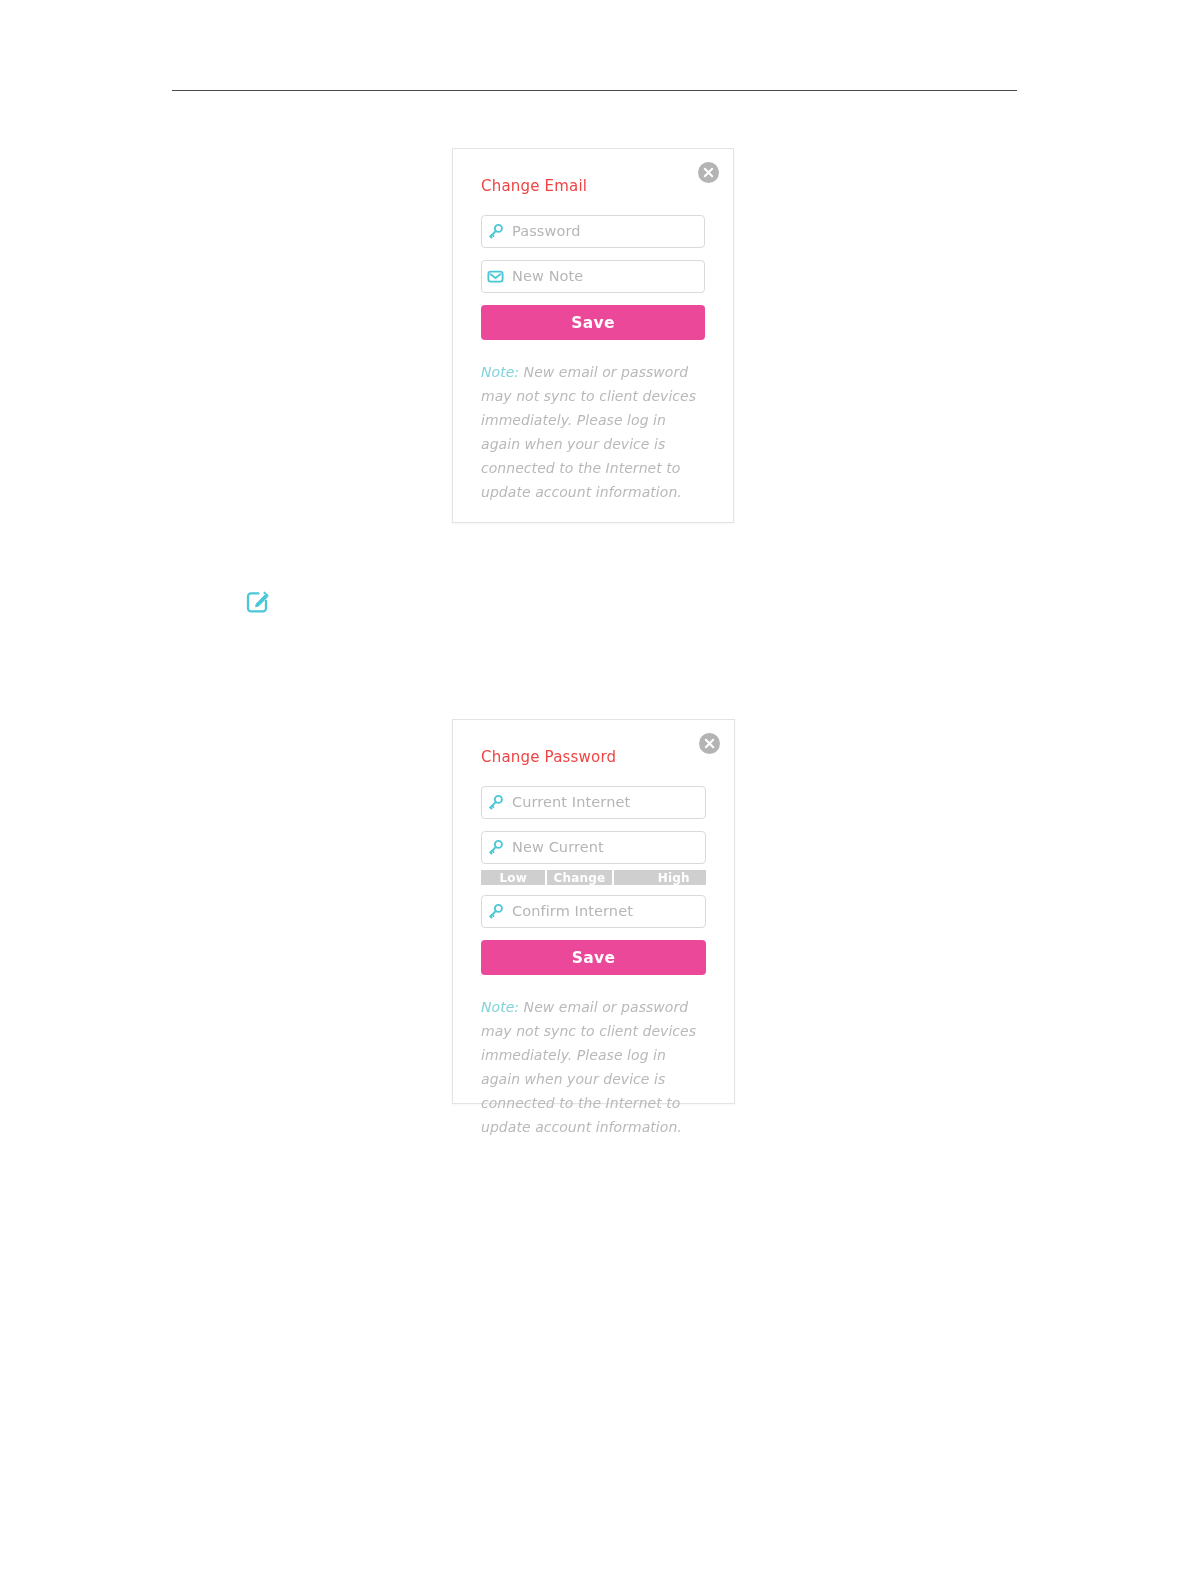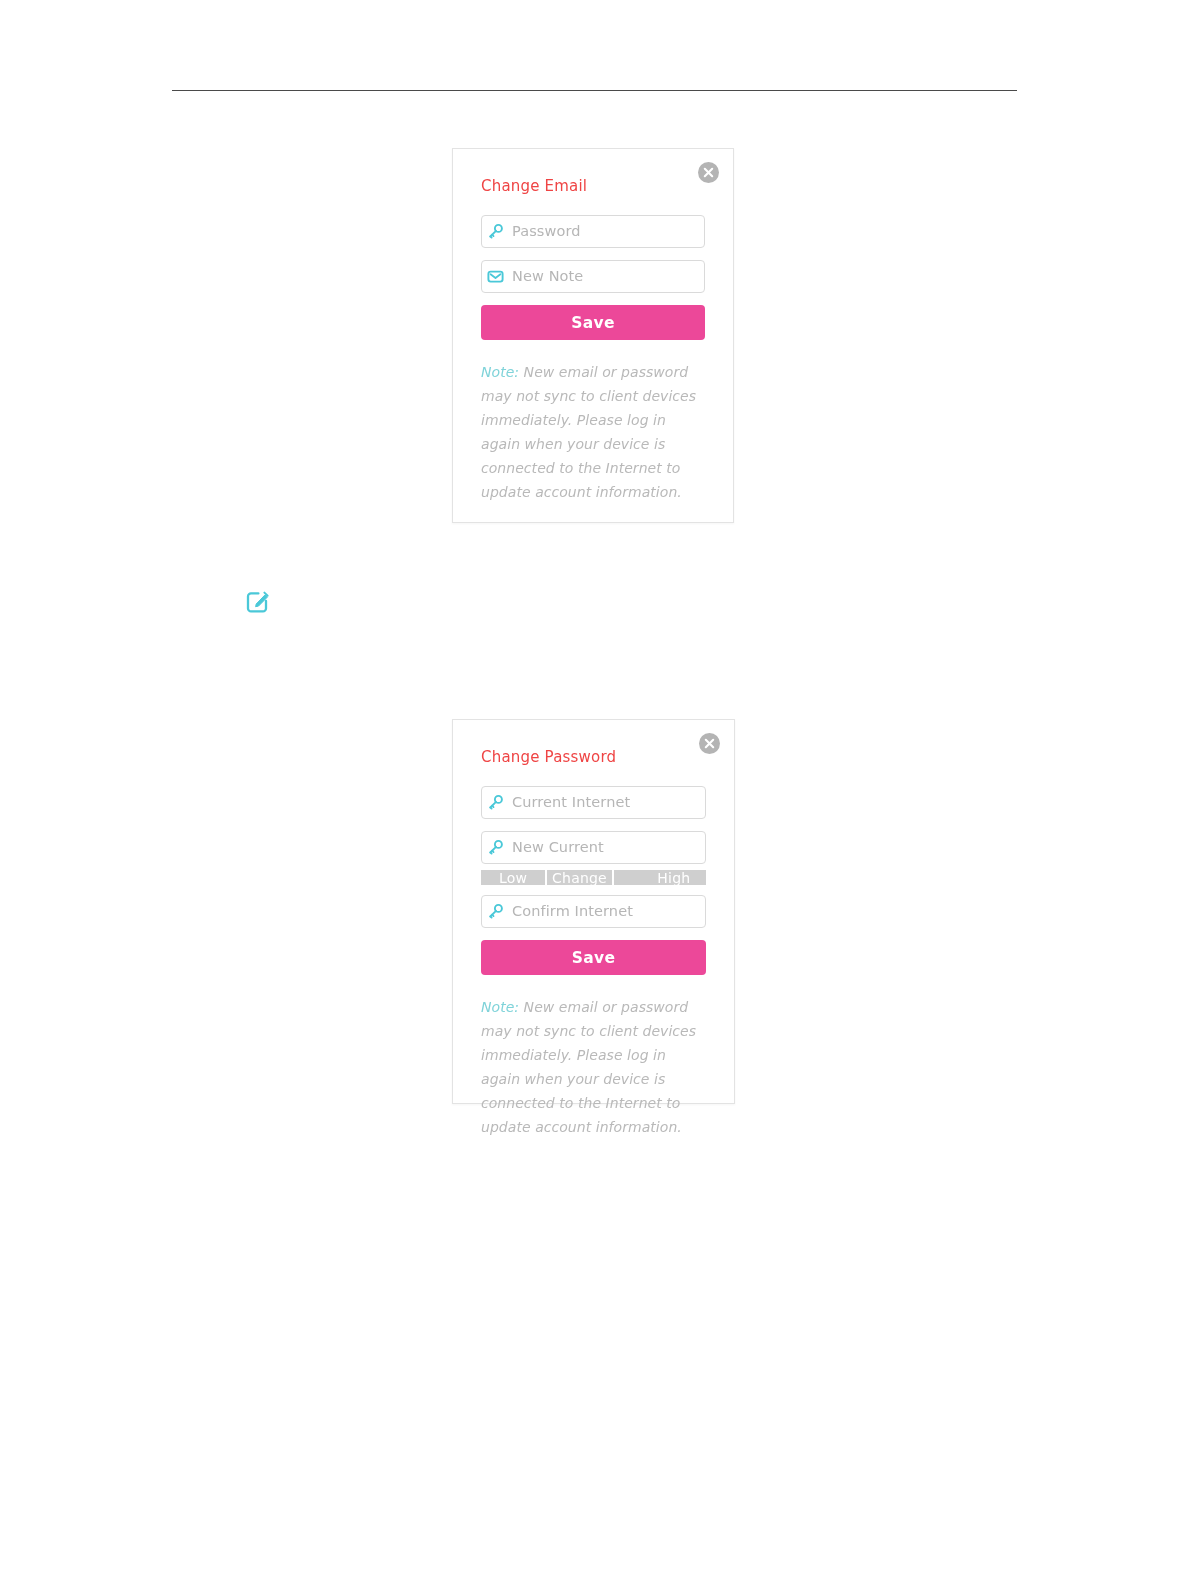--- a/index.html
+++ b/index.html
@@ -122,22 +122,22 @@
     margin: -6px 0 10px 0;
     background: #cfcfcf;
     overflow: hidden;
   }
   .strength-seg {
     flex: 1 1 0;
     display: flex;
     align-items: center;
     justify-content: center;
     color: #ffffff;
-    font-size: 14px;
-    font-weight: 400;
+    font-size: 12px;
+    font-weight: 700;
     letter-spacing: 0.2px;
     border-right: 2px solid #ffffff;
     box-sizing: border-box;
   }
   .strength-seg:last-child { border-right: none; padding-left: 28px; }
 
   
   .save-btn {
     display: block;
     width: 100%;

